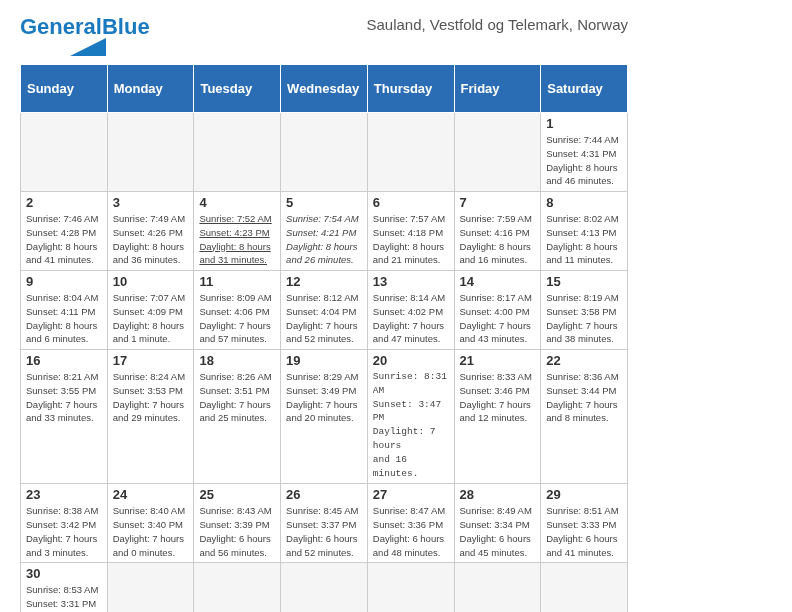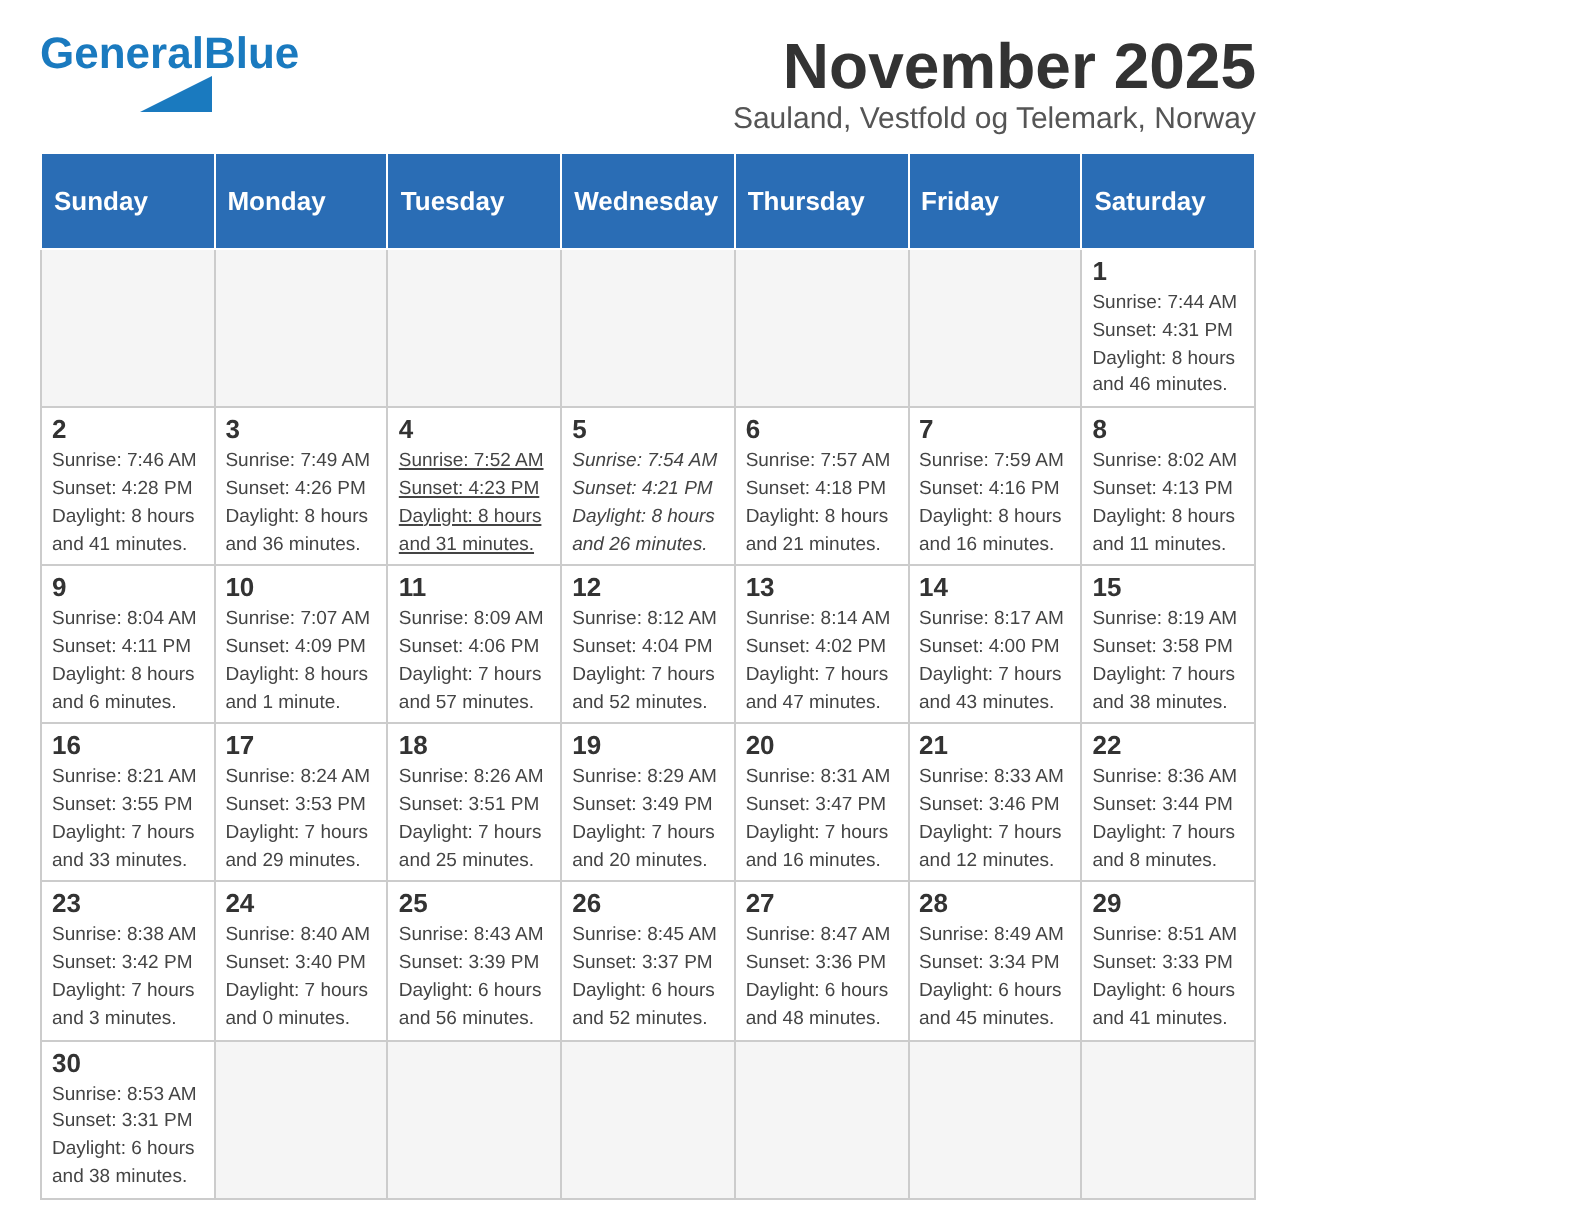--- a/index.html
+++ b/index.html
@@ -101,21 +101,20 @@
           <span>General</span><span style="color:#1a7abf;">Blue</span>
         </span>
       </div>
       <div style="display:flex;align-items:flex-start;margin-top:0px;margin-left:50px;">
         <svg width="36" height="18" viewBox="0 0 36 18">
           <polygon points="0,18 36,0 36,18" fill="#1a7abf"></polygon>
         </svg>
       </div>
     </div>
     <div class="title-block">
-      <h1>November 2025</h1>
       <h2>Sauland, Vestfold og Telemark, Norway</h2>
     </div>
   </div>
 
   <table class="calendar">
     <thead>
       <tr>
         <th>Sunday</th>
         <th>Monday</th>
         <th>Tuesday</th>
@@ -267,21 +266,21 @@
           </td>
           <td>
             <span class="day-number">19</span>
             <div class="day-info" style="white-space: pre-line;">Sunrise: 8:29 AM
 Sunset: 3:49 PM
 Daylight: 7 hours
 and 20 minutes.</div>
           </td>
           <td>
             <span class="day-number">20</span>
-            <div class="day-info" style="white-space: pre-line;">Sunrise: 8:31 AM
+            <div class="day-info" style="white-space: pre-line; font-family: Liberation Mono, monospace;">Sunrise: 8:31 AM
 Sunset: 3:47 PM
 Daylight: 7 hours
 and 16 minutes.</div>
           </td>
           <td>
             <span class="day-number">21</span>
             <div class="day-info" style="white-space: pre-line;">Sunrise: 8:33 AM
 Sunset: 3:46 PM
 Daylight: 7 hours
 and 12 minutes.</div>

